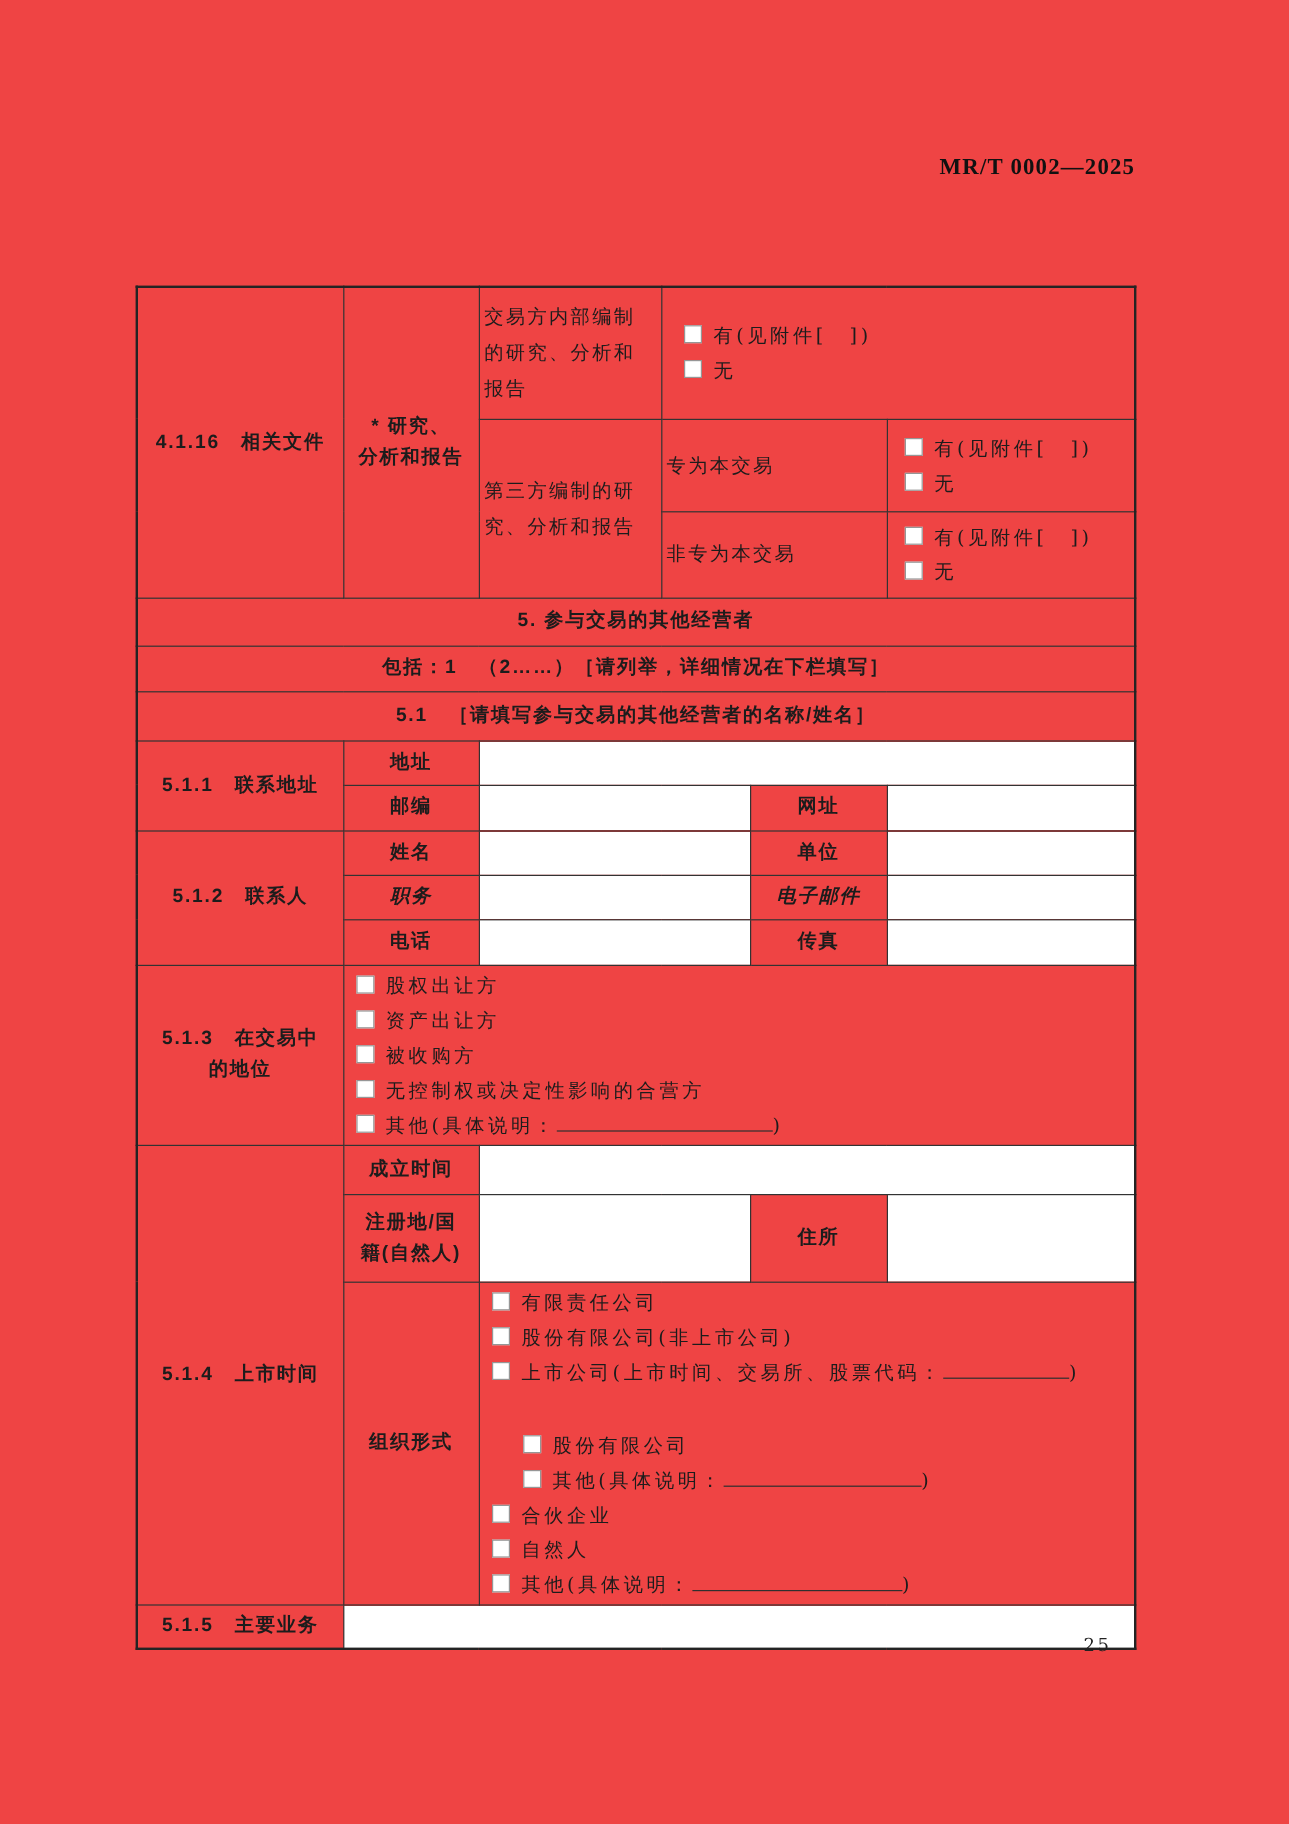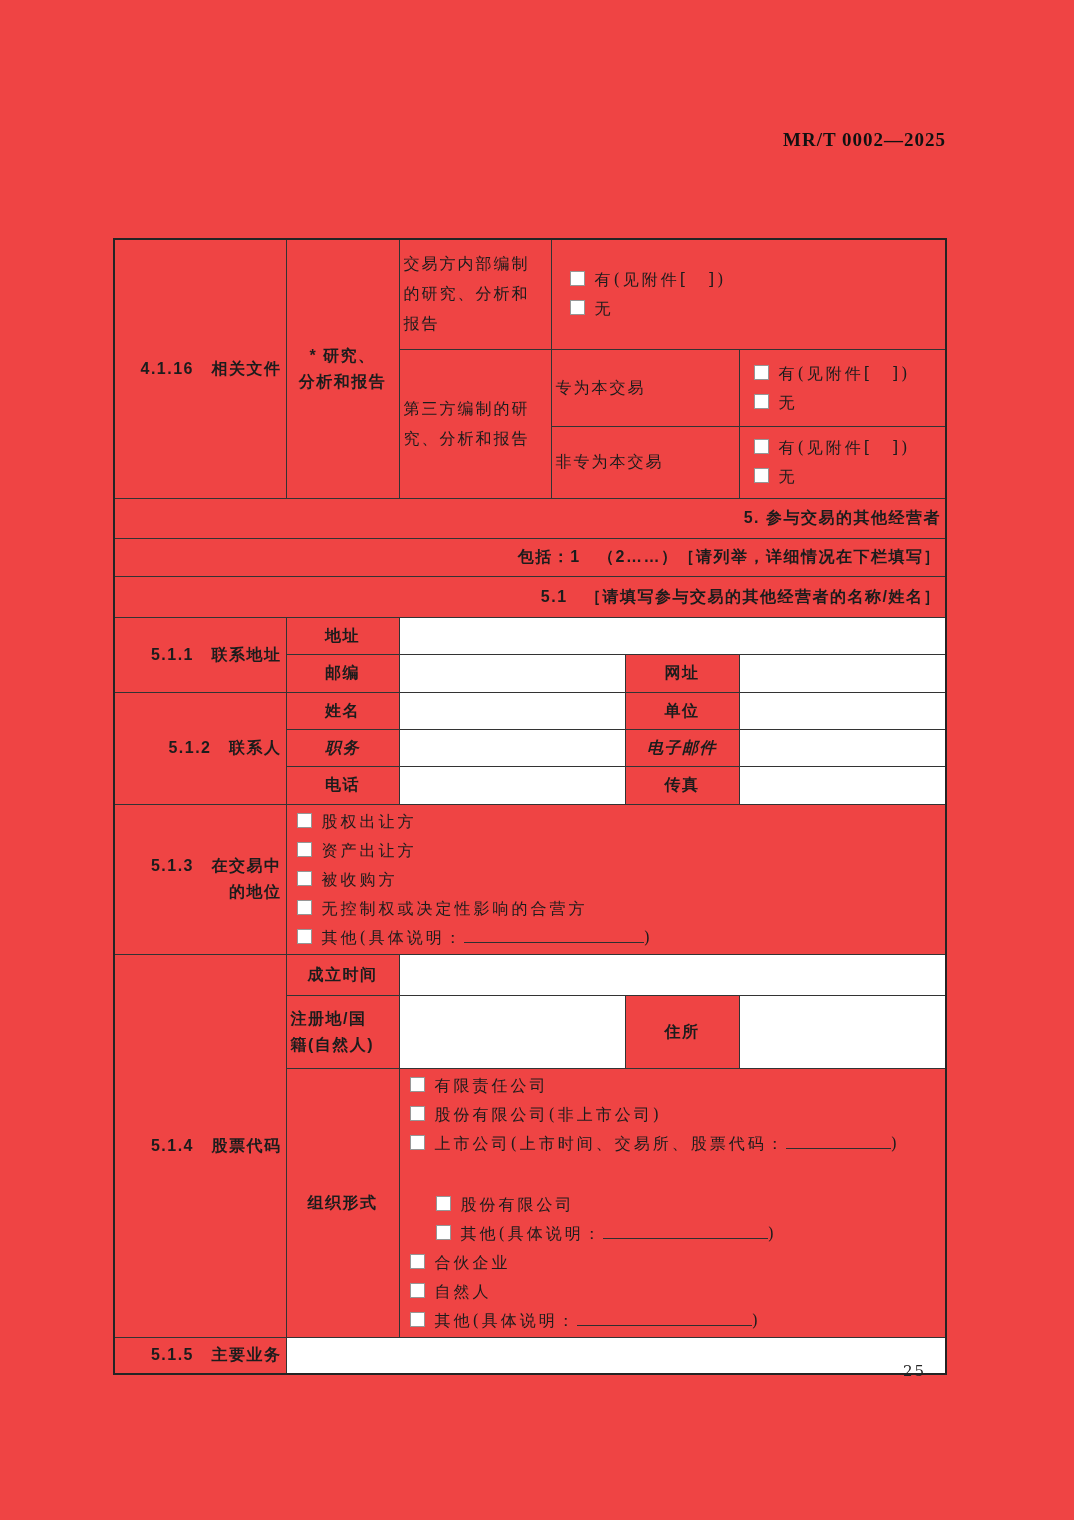--- a/index.html
+++ b/index.html
@@ -10,27 +10,27 @@
         letter-spacing:1px;color:#111;}
   .caption{position:absolute;top:188px;left:113px;width:832px;text-align:center;
         font-family:"Liberation Sans",sans-serif;font-weight:700;font-size:17px;
         letter-spacing:2px;color:#111;}
   table.form{position:absolute;top:238px;left:113px;width:832px;
         border-collapse:collapse;table-layout:fixed;
         border:2.5px solid #242424;}
   table.form td{border:1.5px solid #333;vertical-align:middle;
         font-size:16px;color:#1c1c1c;padding:2px 4px;overflow:hidden;}
   td.head{font-family:"Liberation Sans",sans-serif;font-weight:700;
-        letter-spacing:1.5px;text-align:right;padding-left:9px;}
+        letter-spacing:1.5px;text-align:center;padding-left:9px;}
   td.body{font-family:"DejaVu Serif",serif;letter-spacing:2px;
         text-align:left;padding-left:12px;line-height:30px;margin-top:32px;}
   td.checks{font-family:"DejaVu Serif",serif;padding-left:10px;}
   td.blank{background:#fff;}
   td.align-center{text-align:center;padding-left:4px;}
-  td.align-left{text-align:left;padding-left:16px;}
+  td.align-left{text-align:center;padding-left:16px;}
   td.head br+span, td.head span{line-height:26px;}
   .cb-line{line-height:29px;white-space:nowrap;}
   .cb{display:inline-block;width:13px;height:13px;border:1.5px solid #969696;
         background:#fff;margin-right:10px;vertical-align:-1px;}
   .cb-text{letter-spacing:3px;}
   .cb-suffix{letter-spacing:1px;}
   .blank-line{display:inline-block;height:14px;border-bottom:1.2px solid #2f2f2f;
         vertical-align:baseline;}
   .page-num{position:absolute;top:1362px;left:903px;
         font-family:"DejaVu Serif",serif;font-size:15px;color:#222;letter-spacing:2px;}
@@ -125,21 +125,21 @@
             <div class="cb-list">
               <div class="cb-line"><span class="cb"></span><span class="cb-text">股权出让方</span></div>
               <div class="cb-line"><span class="cb"></span><span class="cb-text">资产出让方</span></div>
               <div class="cb-line"><span class="cb"></span><span class="cb-text">被收购方</span></div>
               <div class="cb-line"><span class="cb"></span><span class="cb-text">无控制权或决定性影响的合营方</span></div>
               <div class="cb-line"><span class="cb"></span><span class="cb-text">其他(具体说明：</span><span class="blank-line" style="width: 180px;"></span><span class="cb-suffix">)</span></div>
             </div>
           </td>
         </tr>
         <tr style="height: 41px;">
-          <td rowspan="3" class="cell head"><span>5.1.4　股票代码</span></td>
+          <td rowspan="3" class="cell head"><span>5.1.4　上市时间</span></td>
           <td class="cell head align-center"><span>成立时间</span></td>
           <td colspan="4" class="cell blank"></td>
         </tr>
         <tr style="height: 73px;">
           <td class="cell head align-left"><span>注册地/国</span><br><span>籍(自然人)</span></td>
           <td colspan="2" class="cell blank"></td>
           <td class="cell head align-center"><span>住所</span></td>
           <td class="cell blank"></td>
         </tr>
         <tr style="height: 267px;">

